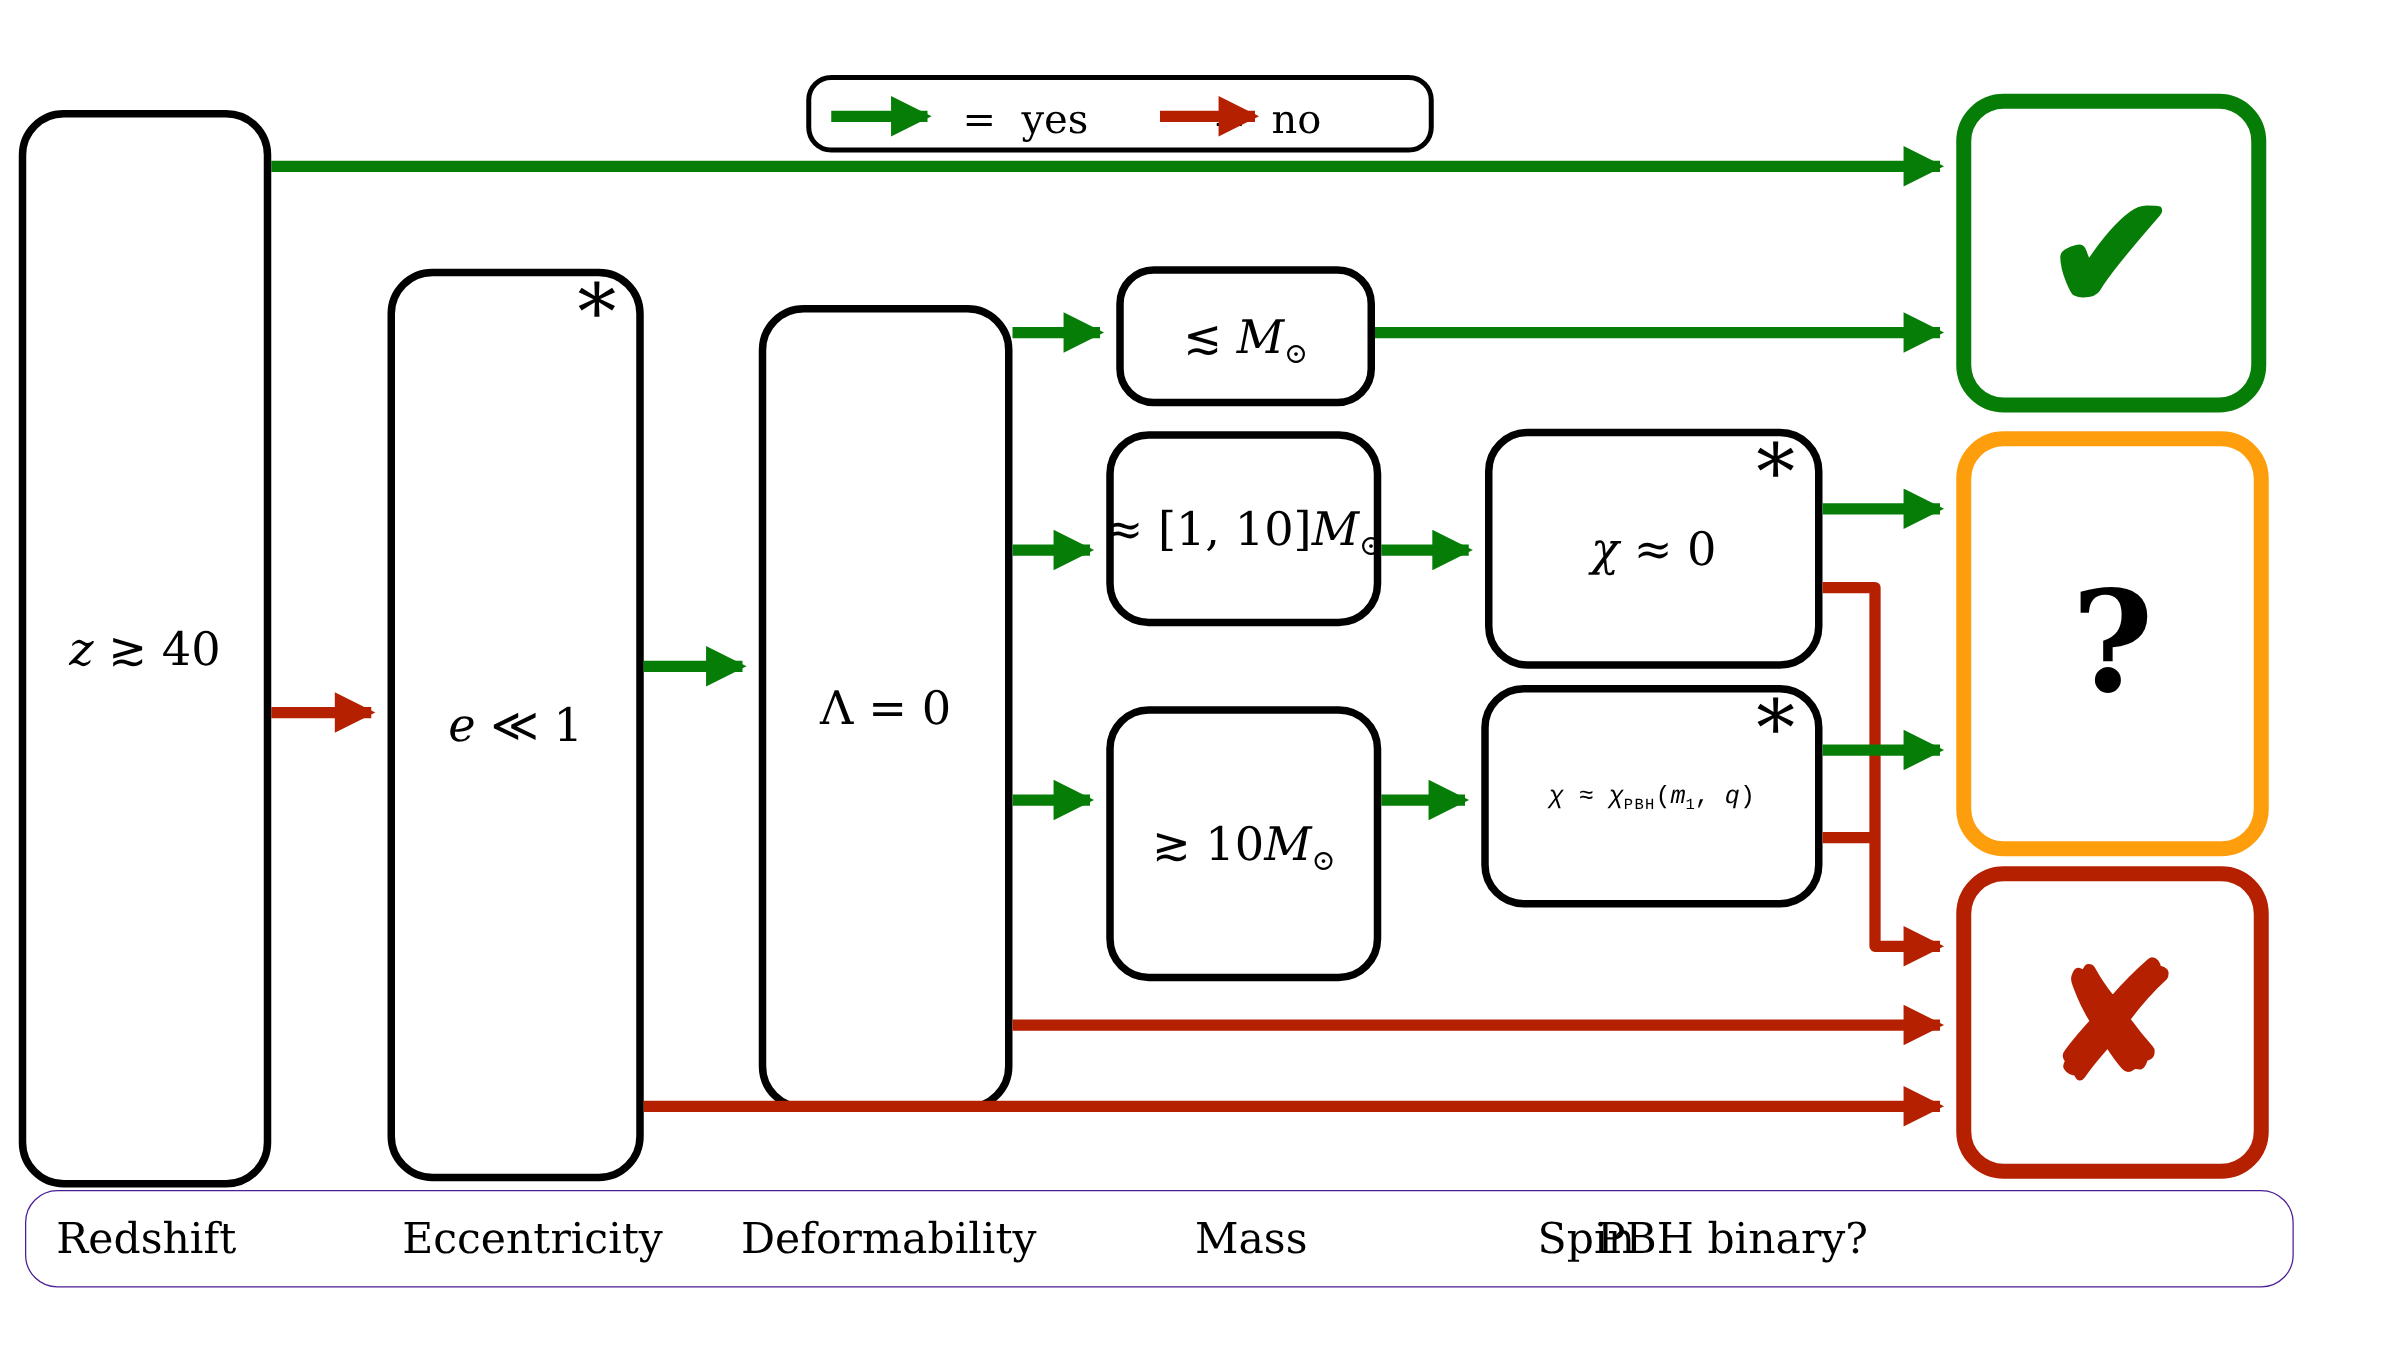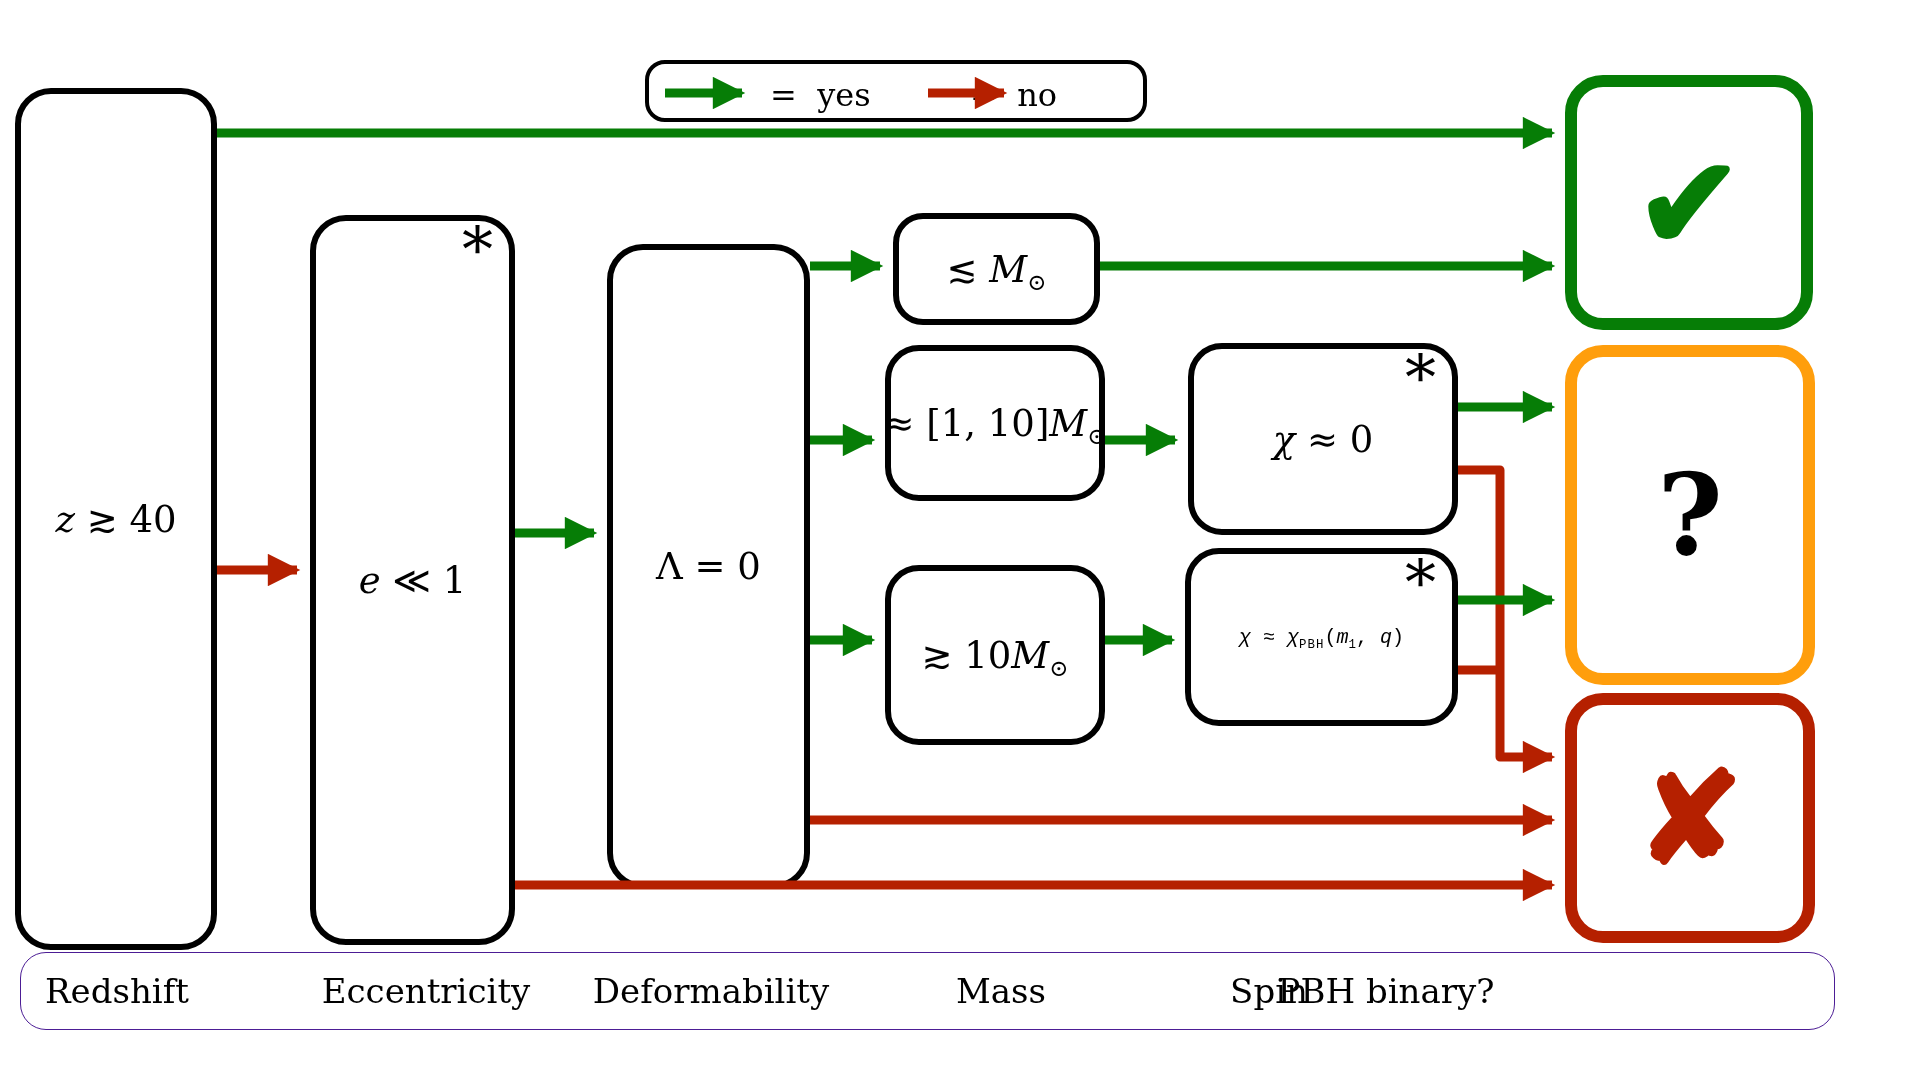--- a/index.html
+++ b/index.html
@@ -20,21 +20,21 @@
   .asterisk{
     position:absolute;top:-2px;right:16px;font-size:62px;line-height:1;
     font-family:"DejaVu Serif", serif;
   }
   
   .box-redshift{left:15px;top:88px;width:202px;height:862px;border-radius:36px;}
   .box-ecc{left:310px;top:215px;width:205px;height:730px;border-radius:36px;}
   .box-def{left:607px;top:215px;width:203px;height:645px;border-radius:36px;margin-top:29px;}
   .box-m1{left:893px;top:213px;width:207px;height:112px;border-radius:30px;}
   .box-m2{left:885px;top:345px;width:220px;height:156px;border-radius:34px;}
-  .box-m3{left:885px;top:565px;width:220px;height:180px;border-radius:34px;}
+  .box-m3{left:885px;top:565px;width:220px;height:220px;border-radius:34px;}
   .box-s1{left:1188px;top:343px;width:270px;height:192px;border-radius:34px;}
   .box-s2{left:1185px;top:548px;width:273px;height:178px;border-radius:34px;}
   .box-s2 .math{font-size:20px;font-family:Liberation Mono, monospace;}
   
   .result{position:absolute;box-sizing:border-box;background:#fff;
     display:flex;align-items:center;justify-content:center;border-radius:38px;}
   .res-yes{left:1565px;top:75px;width:248px;height:255px;border:12px solid #067d06;}
   .res-maybe{left:1565px;top:345px;width:250px;height:340px;border:12px solid #ff9e0c;}
   .res-no{left:1565px;top:693px;width:250px;height:250px;border:12px solid #b52000;}
   .glyph-check{font-size:128px;font-weight:bold;color:#067d06;line-height:1;}

